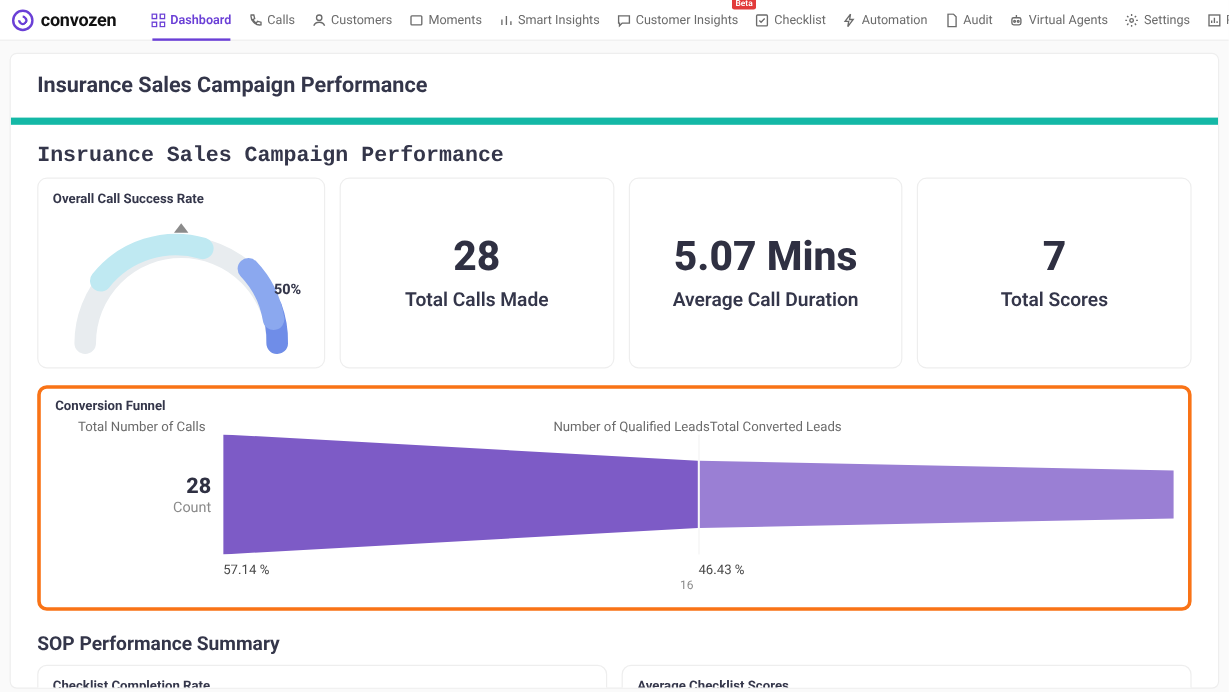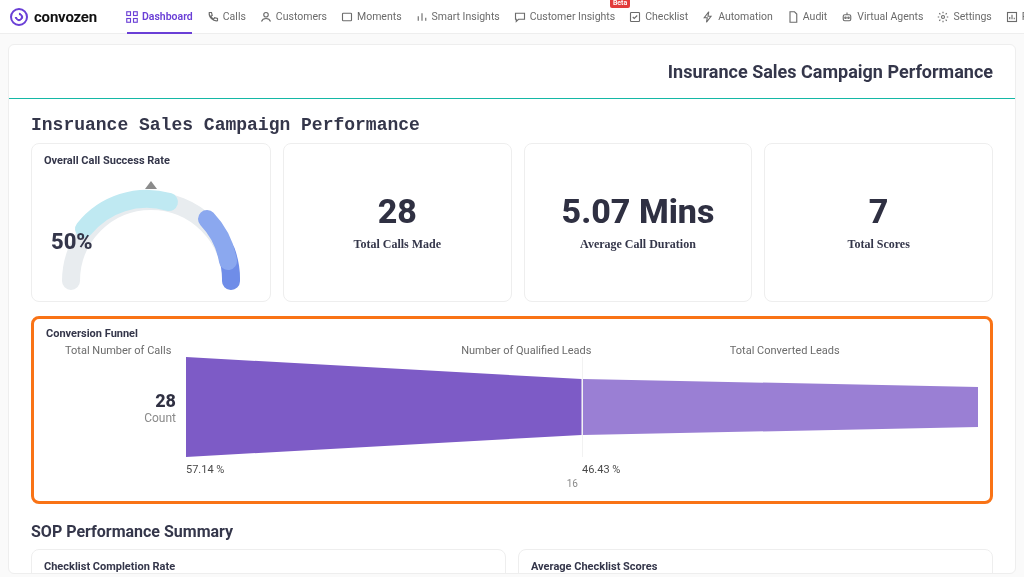--- a/index.html
+++ b/index.html
@@ -49,21 +49,21 @@
 
 
 .page {
   margin: 10px 8px 0 8px;
   background: #fff;
   border: 1px solid #eee;
   border-radius: 6px;
   height: 530px;
   overflow: hidden;
 }
-.page-title-bar { padding: 16px 22px; border-bottom: 1px solid #14b8a6; text-align: right; }
+.page-title-bar { padding: 16px 22px; border-bottom: 6px solid #14b8a6; }
 .page-title { font-size: 18px; font-weight: 700; color: #34364a; }
 
 .section-title {
   font-size: 18px; font-weight: 700; color: #34364a;
   padding: 16px 22px 8px 22px;
   font-family: Liberation Mono, monospace;
 }
 
 
 .cards-row {
@@ -73,48 +73,48 @@
   padding: 0 22px;
 }
 .card {
   background: #fff; border: 1px solid #eee; border-radius: 8px;
   padding: 10px 12px; min-height: 150px;
   display:flex; flex-direction:column;
 }
 .card-label-top { font-size: 11px; font-weight: 700; color: #34364a; }
 .metric-card { align-items: center; justify-content: center; }
 .metric-value { font-size: 34px; font-weight: 800; color: #2f3042; line-height: 1.1; }
-.metric-label { font-size: 12px; font-weight: 600; color: #34364a; margin-top: 6px; font-family: Liberation Serif, serif; }
+.metric-label { font-size: 16px; font-weight: 600; color: #34364a; margin-top: 6px; }
 
 
 .gauge-wrap { position: relative; width: 200px; height: 120px; margin: 4px auto 0 auto; }
 .gauge-center {
-  position: absolute; left: 0; right: 0; top: 58px; text-align: left;
-  font-size: 22px; font-weight: 800; color: #34364a;
+  position: absolute; left: 0; right: 0; top: 58px; text-align: right;
+  font-size: 12px; font-weight: 800; color: #34364a;
 }
 .gauge-pointer {
   position:absolute; left:50%; top:10px; transform:translateX(-50%);
   width:0; height:0; border-left:6px solid transparent; border-right:6px solid transparent;
   border-bottom:8px solid #8b8b8b;
 }
 
 
 .funnel-card {
   margin: 14px 22px 0 22px;
   border: 3px solid #f97316; border-radius: 8px; background:#fff;
   padding: 8px 12px 12px 12px;
 }
 .funnel-title { font-size: 11px; font-weight: 700; color:#34364a; margin-bottom: 4px; }
 .funnel-header-row {
   display: grid; grid-template-columns: 140px 1fr 1fr;
   font-size: 11px; color:#6b6b6b;margin-left:19px;
 }
 .fh-left { text-align:left; }
 .fh-mid { text-align:right; padding-right: 0; }
-.fh-right { text-align:center; }
+.fh-right { text-align:left; }
 
 .funnel-body { display:flex; align-items:stretch; height:100px; }
 .funnel-left {
   width:140px; display:flex; flex-direction:column; align-items:flex-end; justify-content:center;
   padding-right: 10px;
 }
 .funnel-n { font-size:18px; font-weight:800; color:#2f3042; }
 .funnel-nlab { font-size:12px; color:#8a8a8a; }
 .funnel-stage {
   flex:1; position:relative; border-right: 1px solid rgba(0,0,0,0.05);

